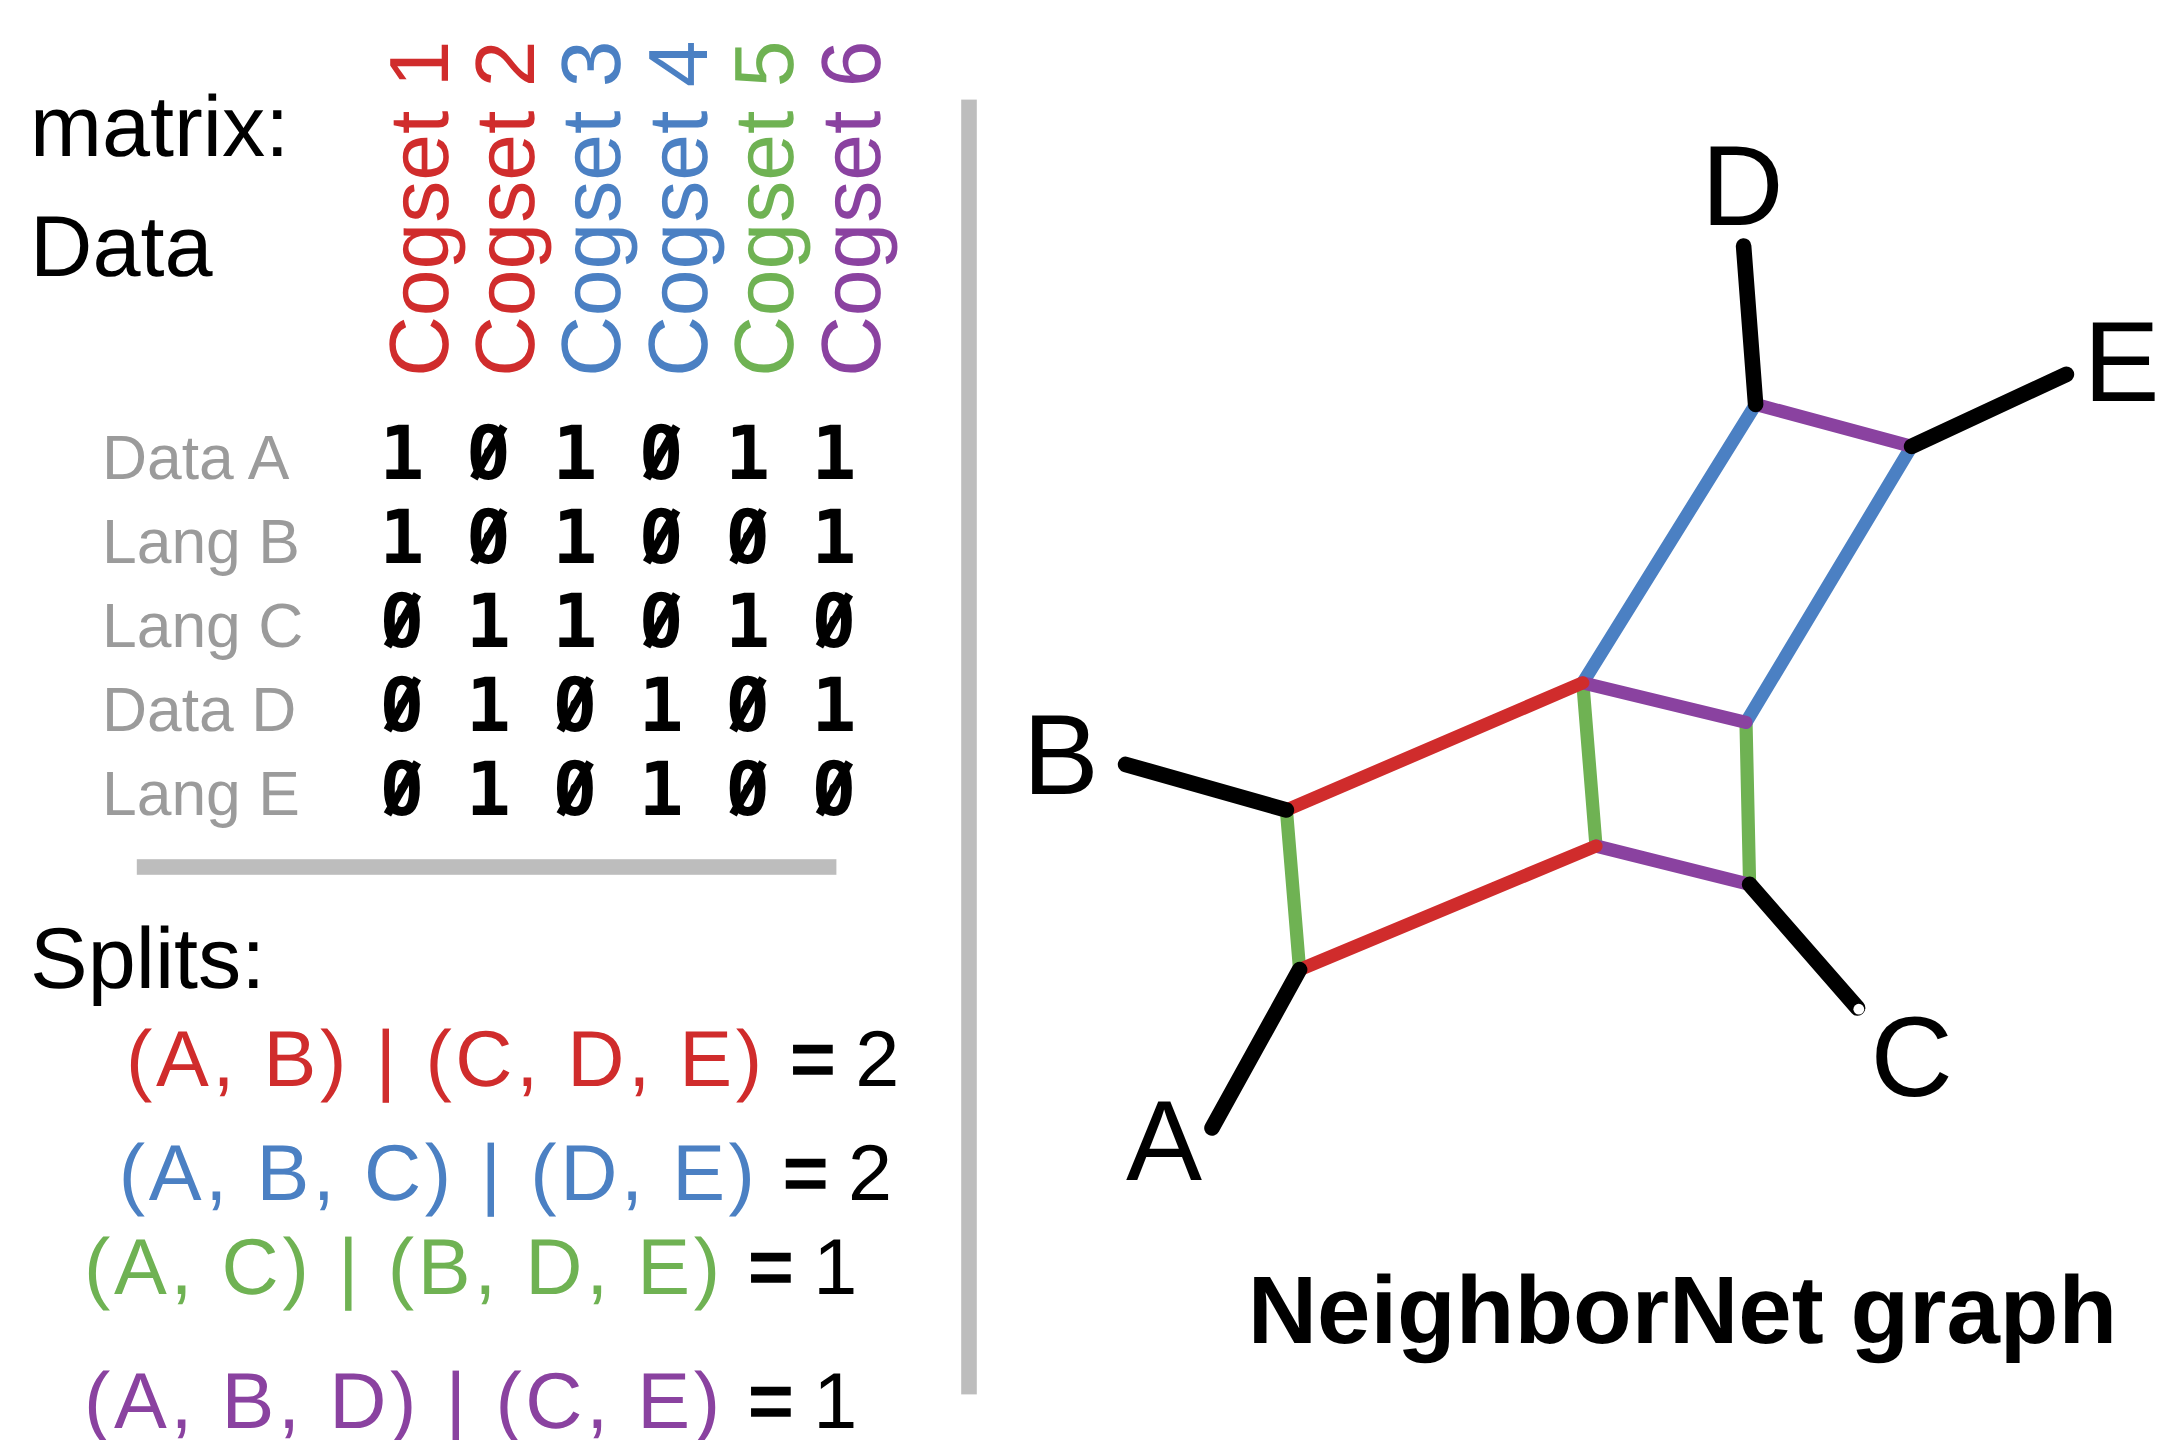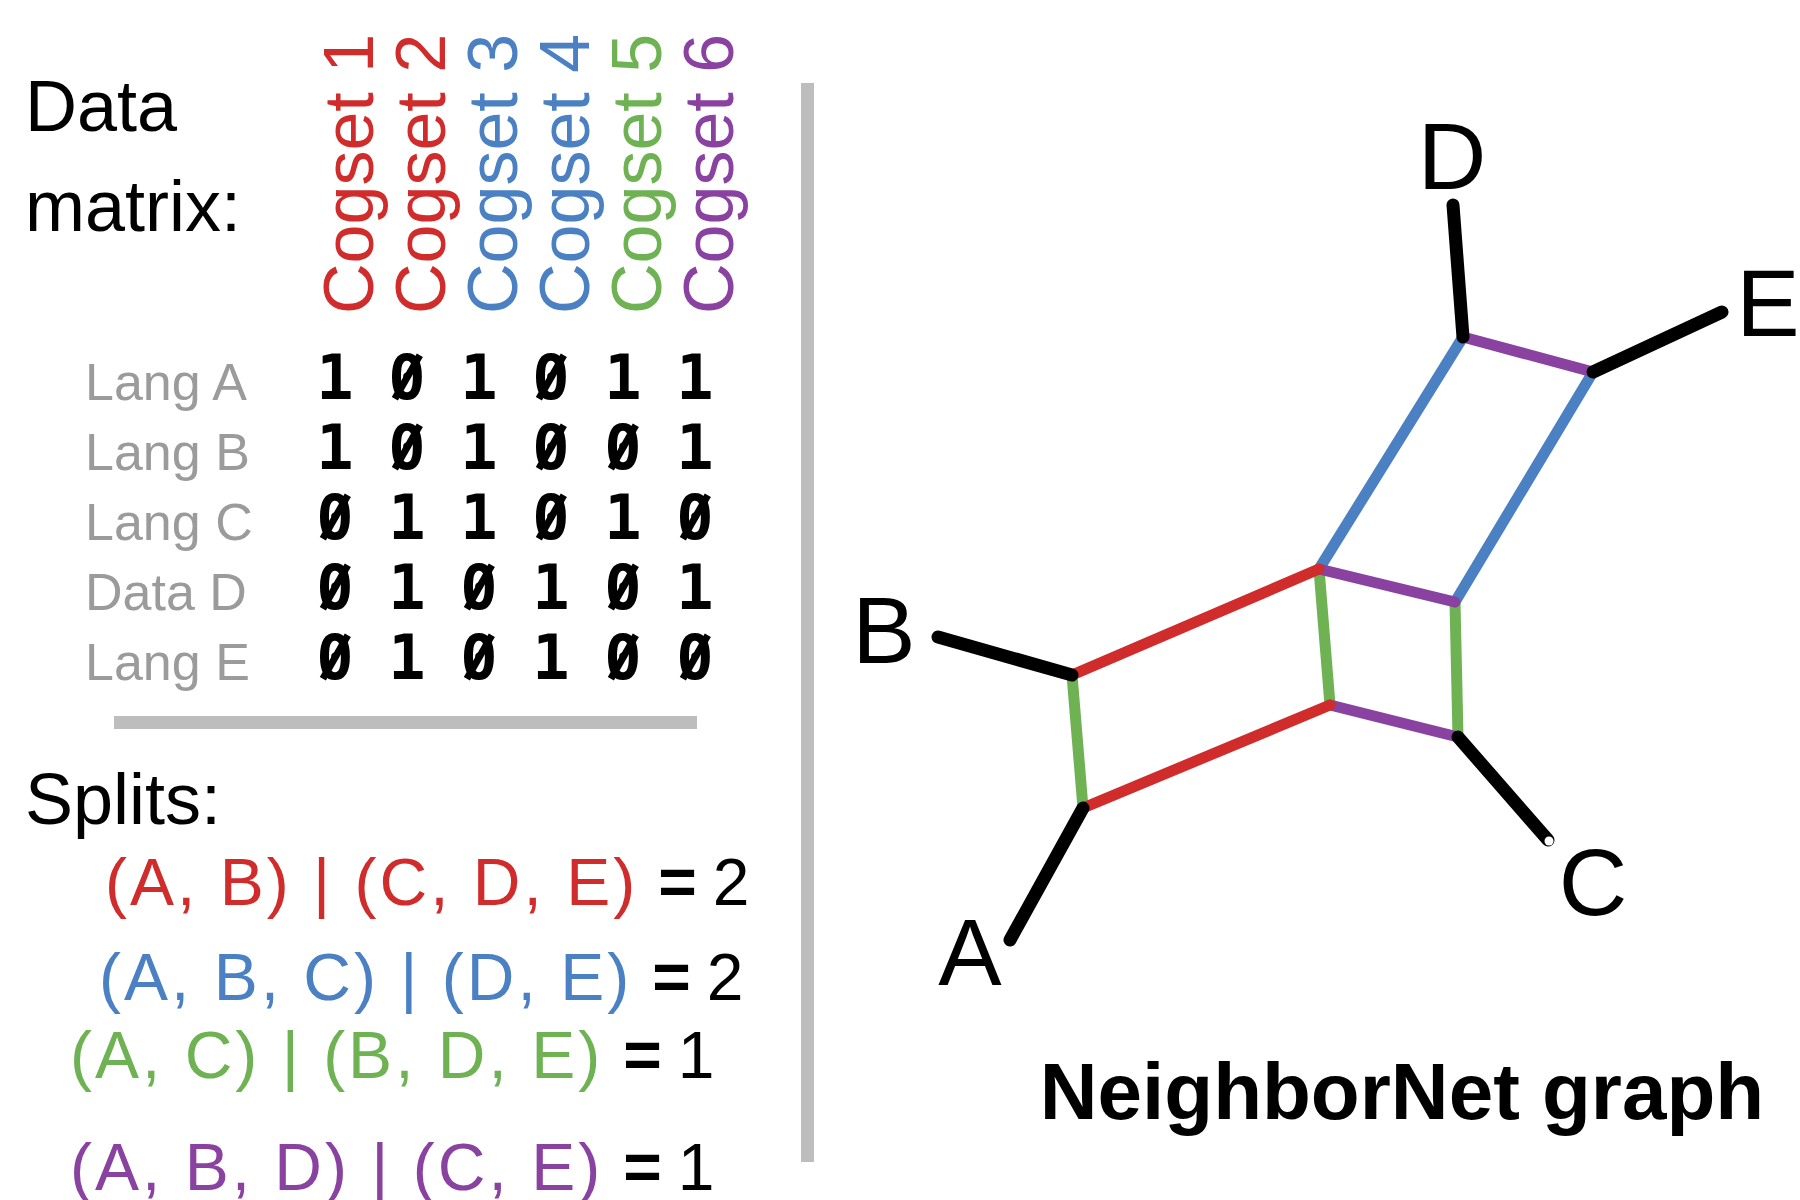--- a/index.html
+++ b/index.html
@@ -32,35 +32,35 @@
               transform:translate(-50%,-50%);white-space:nowrap;}
   #graph-title{position:absolute;left:1402px;top:1052px;transform:translateX(-50%);
                font-size:80px;line-height:80px;font-weight:bold;white-space:nowrap;}
 </style>
 </head>
 <body>
 
 <div class="canvas">
 
   <div id="matrix-title" class="block-title">
+    <div>matrix:</div>
     <div>Data</div>
-    <div>matrix:</div>
   </div>
 
   <div id="cogset-headers">
       <span class="rot" style="color: rgb(208, 44, 44); left: 314px; top: 314px;">Cogset 1</span>
       <span class="rot" style="color: rgb(208, 44, 44); left: 386px; top: 314px;">Cogset 2</span>
       <span class="rot" style="color: rgb(75, 128, 195); left: 458px; top: 314px;">Cogset 3</span>
       <span class="rot" style="color: rgb(75, 128, 195); left: 530px; top: 314px;">Cogset 4</span>
       <span class="rot" style="color: rgb(111, 178, 83); left: 602px; top: 314px;">Cogset 5</span>
       <span class="rot" style="color: rgb(138, 66, 160); left: 674px; top: 314px;">Cogset 6</span>
     </div>
 
   <div id="matrix-grid">
-      <span class="row-label" style="color: rgb(155, 155, 155); top: 356px;">Lang A</span>
+      <span class="row-label" style="color: rgb(155, 155, 155); top: 356px;">Data A</span>
       <span class="digit" style="left: 335px; top: 347px;">1</span>
       <span class="digit zero" style="left: 407px; top: 347px;">0</span>
       <span class="digit" style="left: 479px; top: 347px;">1</span>
       <span class="digit zero" style="left: 551px; top: 347px;">0</span>
       <span class="digit" style="left: 623px; top: 347px;">1</span>
       <span class="digit" style="left: 695px; top: 347px;">1</span>
       <span class="row-label" style="color: rgb(155, 155, 155); top: 426px;">Lang B</span>
       <span class="digit" style="left: 335px; top: 417px;">1</span>
       <span class="digit zero" style="left: 407px; top: 417px;">0</span>
       <span class="digit" style="left: 479px; top: 417px;">1</span>

